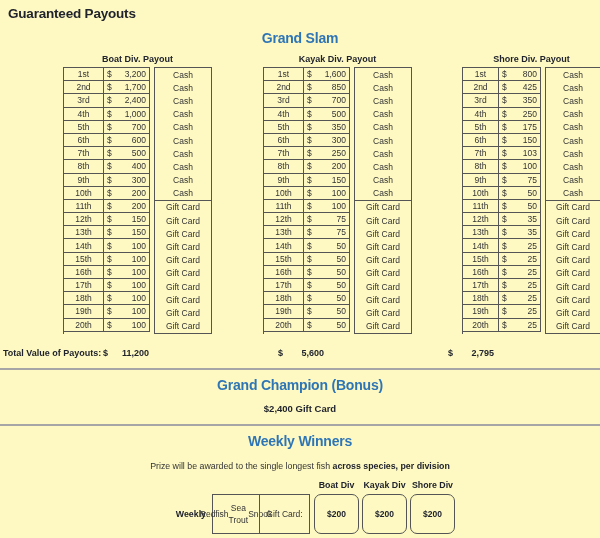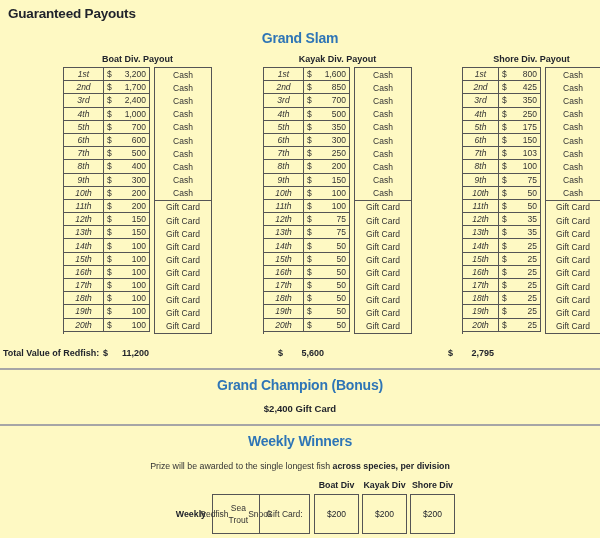--- a/index.html
+++ b/index.html
@@ -18,21 +18,21 @@
   .heading-blue{position:absolute;left:0;width:100%;text-align:center;color:var(--blue);font-weight:bold;font-size:14px;letter-spacing:-0.2px;}
   .h-gs{top:30px}.h-gc{top:377px}.h-ww{top:433px}
 
   
   .div-block{position:absolute;top:54px;}
   .b0{left:63px}.b1{left:263px}.b2{left:462px}
   .div-header{font-weight:bold;font-size:9px;color:var(--dark);text-align:center;margin-bottom:3px;white-space:nowrap;}
   .div-table{display:flex;}
   .grid{border-top:1px solid var(--bc);border-left:1px solid var(--bc);}
   .g-row{display:flex;height:13.2px;}
-  .g-rank{width:40px;border-right:1px solid var(--bc);border-bottom:1px solid var(--bc);display:flex;align-items:center;justify-content:center;font-size:8.5px;font-style:italic;}
+  .g-rank{width:40px;border-right:1px solid var(--bc);border-bottom:1px solid var(--bc);display:flex;align-items:center;justify-content:center;font-size:8.5px;}
   .g-amt{width:46px;border-right:1px solid var(--bc);border-bottom:1px solid var(--bc);display:flex;align-items:center;justify-content:space-between;padding:0 3px;font-size:8.5px;}
   .spacer{width:4px;}
   .types{width:58px;display:flex;flex-direction:column;}
   .type-box{border:1px solid var(--bc);}
   .type-box + .type-box{margin-top:-1px;}
   .t-cell{height:13.2px;display:flex;align-items:center;justify-content:center;font-size:8.5px;white-space:nowrap;}
   .b2 .g-rank{width:36px}.b2 .g-amt{width:42px}.b2 .types{width:56px}
 
   
   .totals{position:absolute;top:348px;left:0;width:100%;height:13px;font-weight:bold;font-size:9px;color:var(--dark);}
@@ -50,21 +50,21 @@
 
   
   .weekly-grid{position:absolute;left:172px;top:477px;display:grid;
     grid-template-columns:40px 48px 50px 4px 45px 3px 45px 3px 45px;
     grid-template-rows:17px 40px;}
   .wk-h{font-weight:bold;font-size:8.8px;color:var(--dark);text-align:center;align-self:end;padding-bottom:4px;white-space:nowrap;}
   .wk-label{font-weight:bold;font-size:8.8px;color:var(--dark);display:flex;align-items:center;justify-content:flex-end;padding-right:6px;}
   .wk-box{border:1px solid var(--bc);font-size:8.5px;display:flex;align-items:center;justify-content:center;text-align:center;}
   .wk-species{flex-direction:row;line-height:12.4px;}
   .wk-gift{margin-left:-1px;}
-  .wk-prize{font-weight:normal;color:var(--dark);}
+  .wk-prize{font-weight:bold;color:var(--dark);border-radius:7px;}
 </style>
 </head>
 <body>
 
 <div class="sheet">
 
   <div class="page-title">Guaranteed Payouts</div>
 
   <div class="heading-blue h-gs">Grand Slam</div>
 
@@ -587,21 +587,21 @@
               <div class="t-cell">Gift Card</div>
               <div class="t-cell">Gift Card</div>
               <div class="t-cell">Gift Card</div>
             </div>
           </div>
         </div>
       </div>
     </div>
 
   <div class="totals">
-    <span class="total-label">Total Value of Redfish:</span>
+    <span class="total-label">Total Value of Payouts:</span>
     <span class="total t0">
       <span>$</span>
       <span>11,200</span>
     </span>
     <span class="total t1">
       <span>$</span>
       <span>5,600</span>
     </span>
     <span class="total t2">
       <span>$</span>

